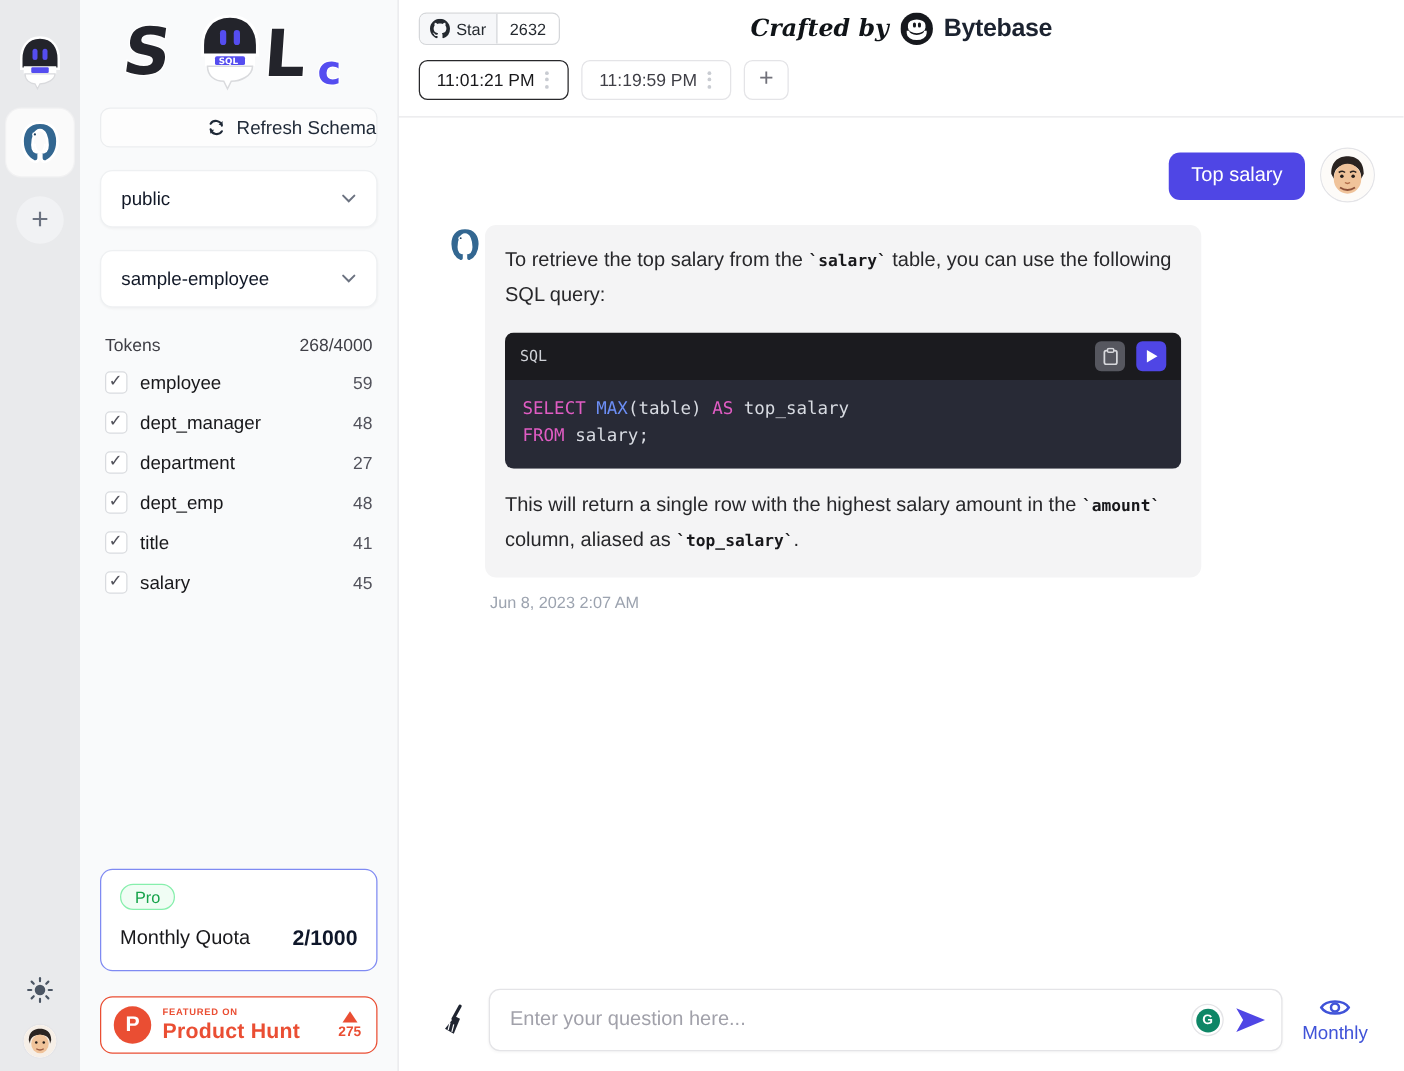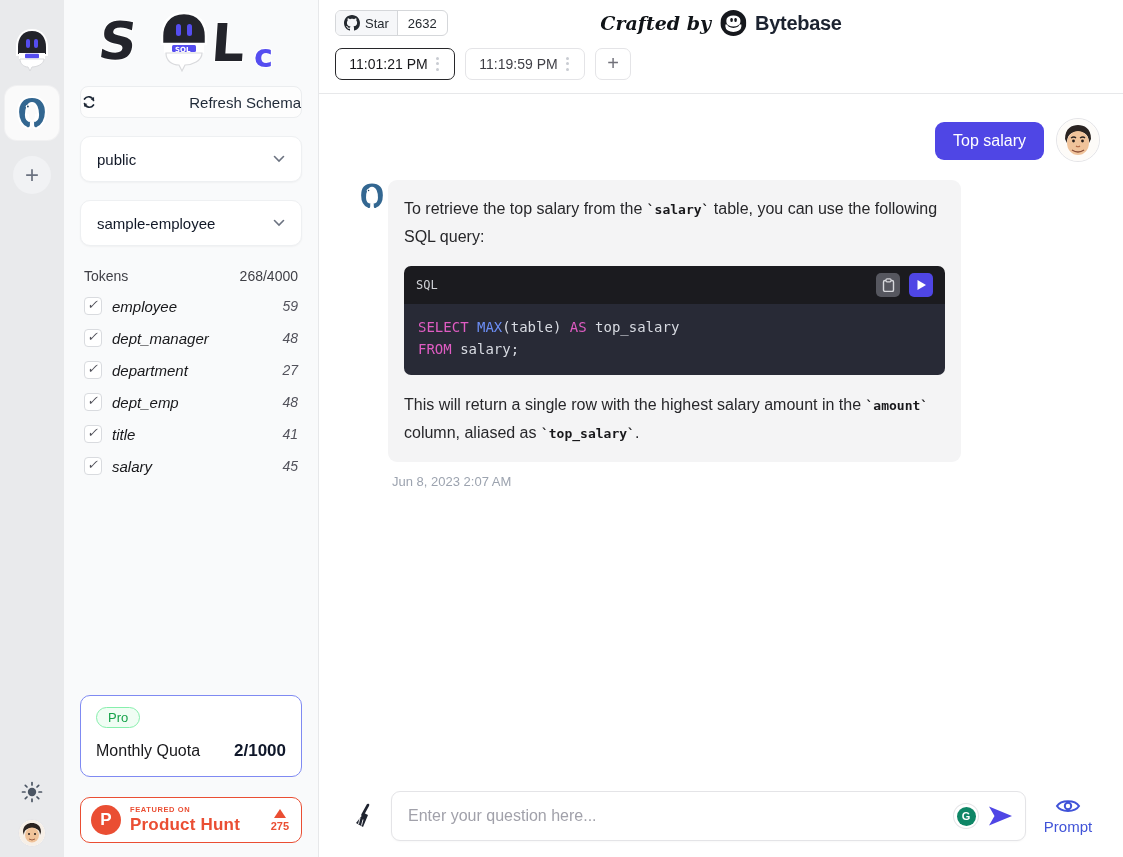--- a/index.html
+++ b/index.html
@@ -11,25 +11,25 @@
   .rail-top { display:flex; flex-direction:column; align-items:center; width:100%; }
   .rail-bot { margin-top:auto; display:flex; flex-direction:column; align-items:center; gap:16px; padding-bottom:10px; }
   .rail-robot { margin-top:28px; }
   .rail-tile { margin-top:10px; width:54px; height:54px; background:#fafafa; border-radius:12px; display:flex; align-items:center; justify-content:center; box-shadow:0 0 0 1px #f1f1f2; }
   .rail-plus { margin-top:16px; width:38px; height:38px; border-radius:50%; background:#f1f2f4; color:#6b7280; font-size:24px; font-weight:300; display:flex; align-items:center; justify-content:center; cursor:pointer; }
   .avatar-sm { width:28px; height:28px; border-radius:50%; background:#fff; border:1px solid #e4e4e7; overflow:hidden; }
 
   
   .panel { width:255px; height:100%; background:#f9fafb; border-right:1px solid #e7e8ea; display:flex; flex-direction:column; padding:0 16px; flex-shrink:0; }
   .logo-wrap { height:86px; display:flex; align-items:center; justify-content:center; }
-  .btn-refresh { height:32px; border:1px solid #ebedef; background:#fdfdfd; border-radius:8px; display:flex; align-items:center; justify-content:space-between; gap:8px; font-size:15px; color:#1f2937; cursor:pointer; }
+  .btn-refresh { height:32px; border:1px solid #ebedef; background:#fdfdfd; border-radius:8px; display:flex; align-items:center; justify-content:flex-end; gap:8px; font-size:15px; color:#1f2937; cursor:pointer; }
   .select { margin-top:18px; height:46px; background:#fff; border:1px solid #eef0f2; box-shadow:0 1px 2px rgba(0,0,0,.04); border-radius:10px; display:flex; align-items:center; justify-content:space-between; padding:0 16px; font-size:15px; color:#111827; cursor:pointer; }
   .tokens-row { margin-top:22px; display:flex; justify-content:space-between; font-size:14px; color:#3f3f46; padding:0 4px; }
   .tbl-list { margin-top:6px; }
-  .tbl-row { height:32px; display:flex; align-items:center; padding:0 4px;font-style:italic; }
+  .tbl-row { height:32px; display:flex; align-items:center; padding:0 4px; }
   .checkbox { width:18px; height:18px; background:#fff; border:1px solid #d9dbdf; border-radius:4px; position:relative; cursor:pointer; flex-shrink:0; }
   .checkbox::after { content:"✓"; position:absolute; left:2px; top:-1px; font-size:13px; color:#52525b; }
   .tbl-name { margin-left:10px; font-size:15px; color:#18181b; }
   .tbl-count { margin-left:auto; font-size:14px; color:#52525b; }
   .quota-card { margin-top:auto; background:#fff; border:1px solid #7f8af2; border-radius:10px; padding:11px 15px 15px; }
   .pro-pill { display:inline-block; border:1px solid #86efac; background:#f0fdf4; color:#16a34a; font-size:13px; padding:2px 11px; border-radius:999px; }
   .quota-row { margin-top:13px; display:flex; justify-content:space-between; align-items:center; }
   .quota-label { font-size:16px; color:#18181b; }
   .quota-value { font-size:17px; font-weight:600; color:#0f172a; }
   .ph-badge { margin:20px 0 14px; background:#fff; border:1.5px solid #ea4e33; border-radius:10px; height:46px; display:flex; align-items:center; padding:0 12px 0 10px; cursor:pointer; }
@@ -364,16 +364,16 @@
         <svg width="25" height="22" viewBox="0 0 25 22">
           <path d="M1 1.5 L24 11 L1 20.5 L6.5 11 Z" fill="#4f46e5"></path>
         </svg>
       </button>
     </div>
     <div class="promptcol">
       <svg width="26" height="18" viewBox="0 0 26 18">
         <path d="M2 9 C6 2.5 20 2.5 24 9 C20 15.5 6 15.5 2 9 Z" fill="none" stroke="#4053d8" stroke-width="2"></path>
         <circle cx="13" cy="9" r="3.2" fill="none" stroke="#4053d8" stroke-width="2"></circle>
       </svg>
-      <span class="prompt-lbl">Prompt</span>
+      <span class="prompt-lbl">Monthly</span>
     </div>
   </div>
 </main>
 
 </body></html>

